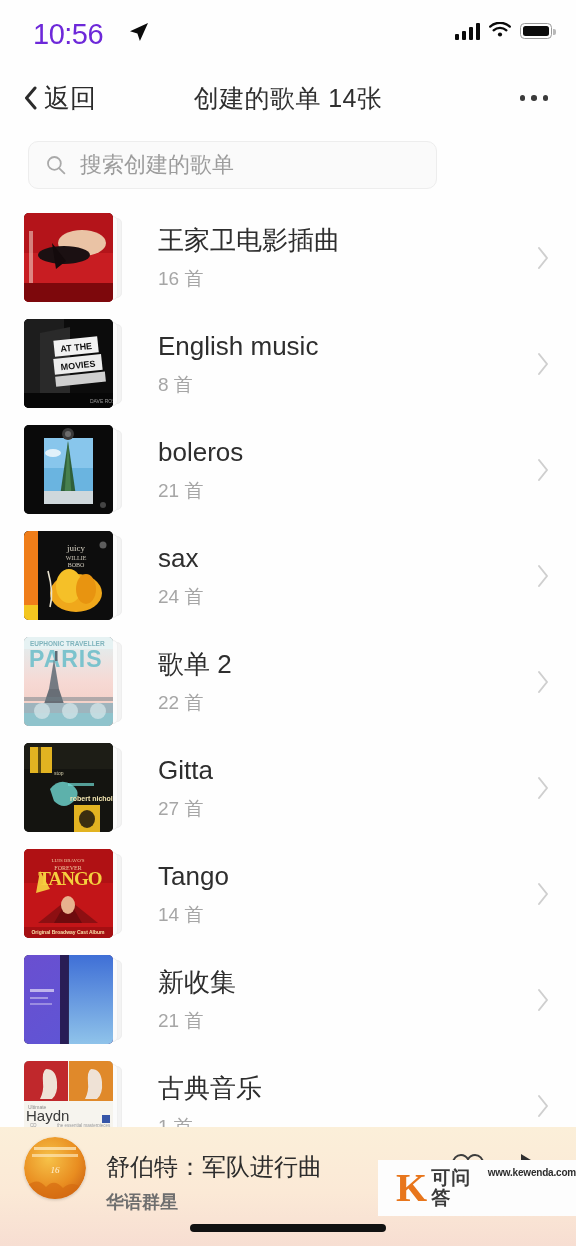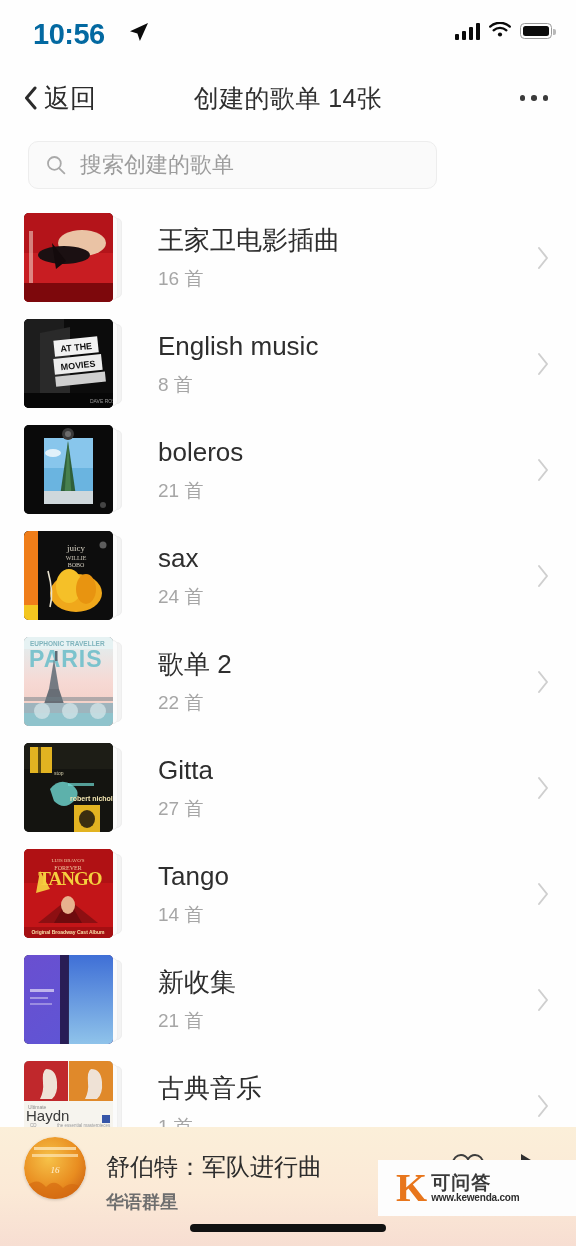--- a/index.html
+++ b/index.html
@@ -14,21 +14,21 @@
     width: 576px; height: 1246px;
     background: #fefefe;
   }
 
   
   .statusbar {
     position: absolute; top: 0; left: 0; width: 576px; height: 62px;
   }
   .status-time {
     position: absolute; left: 33px; top: 18px;
-    font-size: 29px; font-weight: bold; color: #0369a1;
+    font-size: 29px; font-weight: normal; color: #6d28d9;
     letter-spacing: -0.5px;
   }
   .loc-arrow {
     position: absolute; left: 129px; top: 22px;
     width: 20px; height: 20px;
   }
   .status-right {
     position: absolute; right: 24px; top: 22px;
     display: flex; align-items: center; gap: 8px;
   }
@@ -151,21 +151,21 @@
   
   .watermark {
     position: absolute; right: 0; bottom: 30px;
     width: 198px; height: 56px; background: #fdfdfd;
     display: flex; align-items: center; padding-left: 18px; gap: 4px;
   }
   .wm-k {
     font-size: 40px; font-weight: bold; color: #e8761c; line-height: 1;
     font-family: "Liberation Serif", serif;
   }
-  .wm-txt { display: flex; flex-direction: column; line-height: 1.05; }
+  .wm-txt { display: flex; flex-direction: row; line-height: 1.05; }
   .wm-cn { font-size: 19px; font-weight: bold; color: #3a3a3a; letter-spacing: 1px; }
   .wm-url { font-size: 10px; font-weight: bold; color: #2d2d2d; letter-spacing: -0.2px; }
 </style>
 </head>
 <body>
 
 <div id="app">
 
   <div class="statusbar">
     <div class="status-time">10:56</div>

